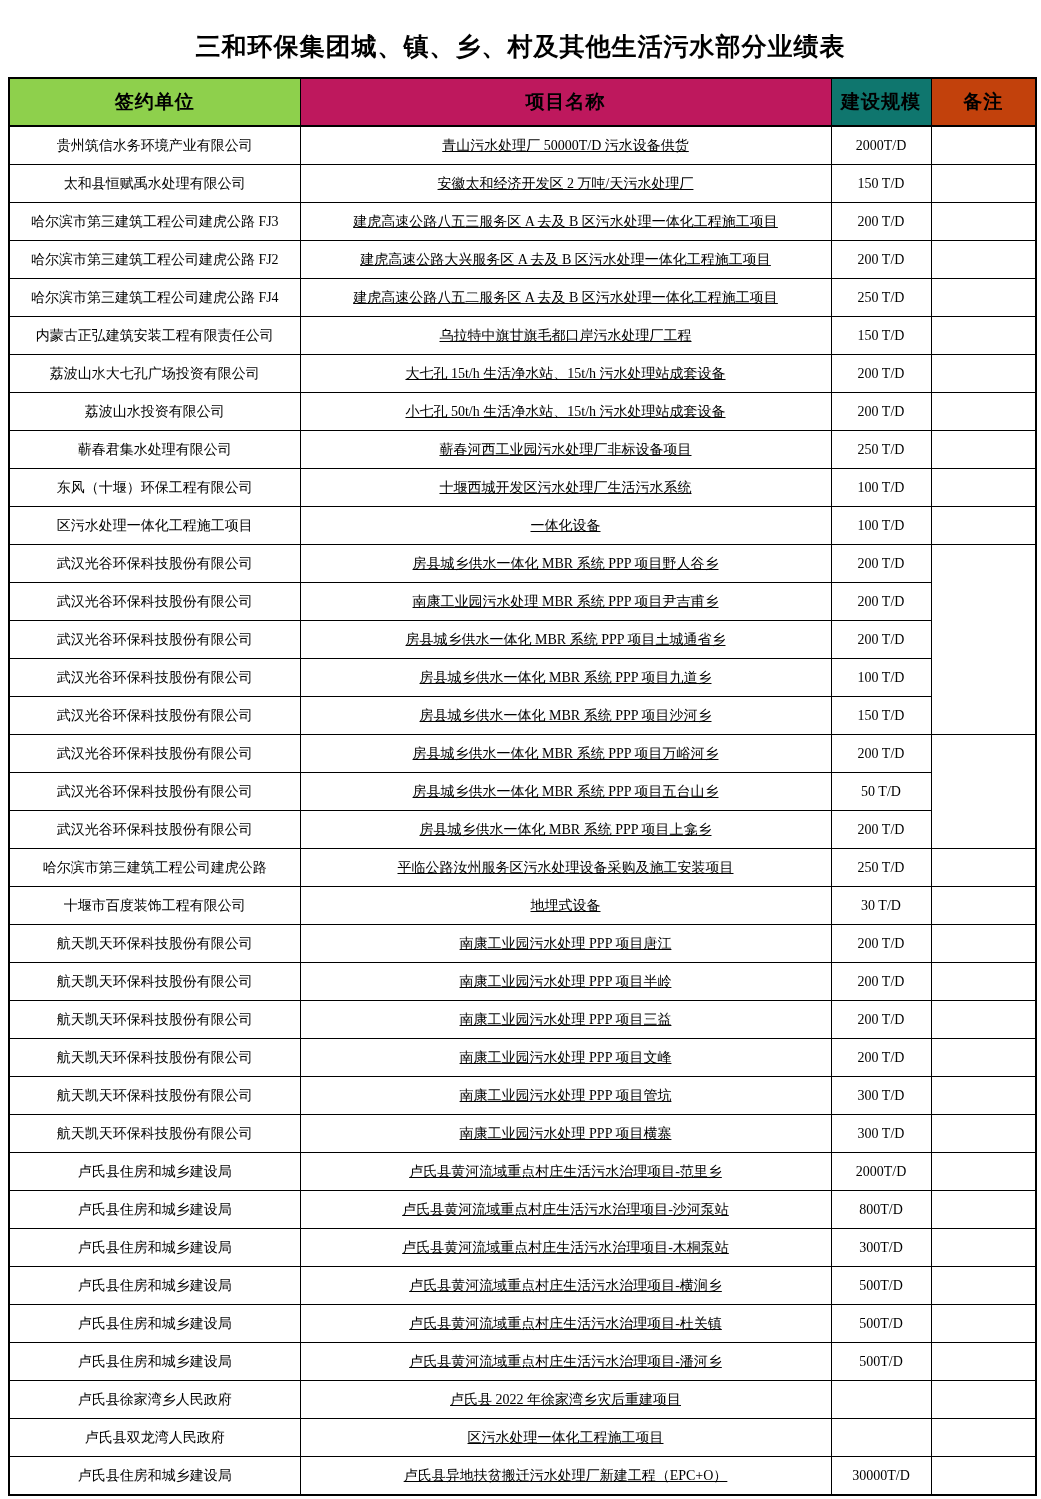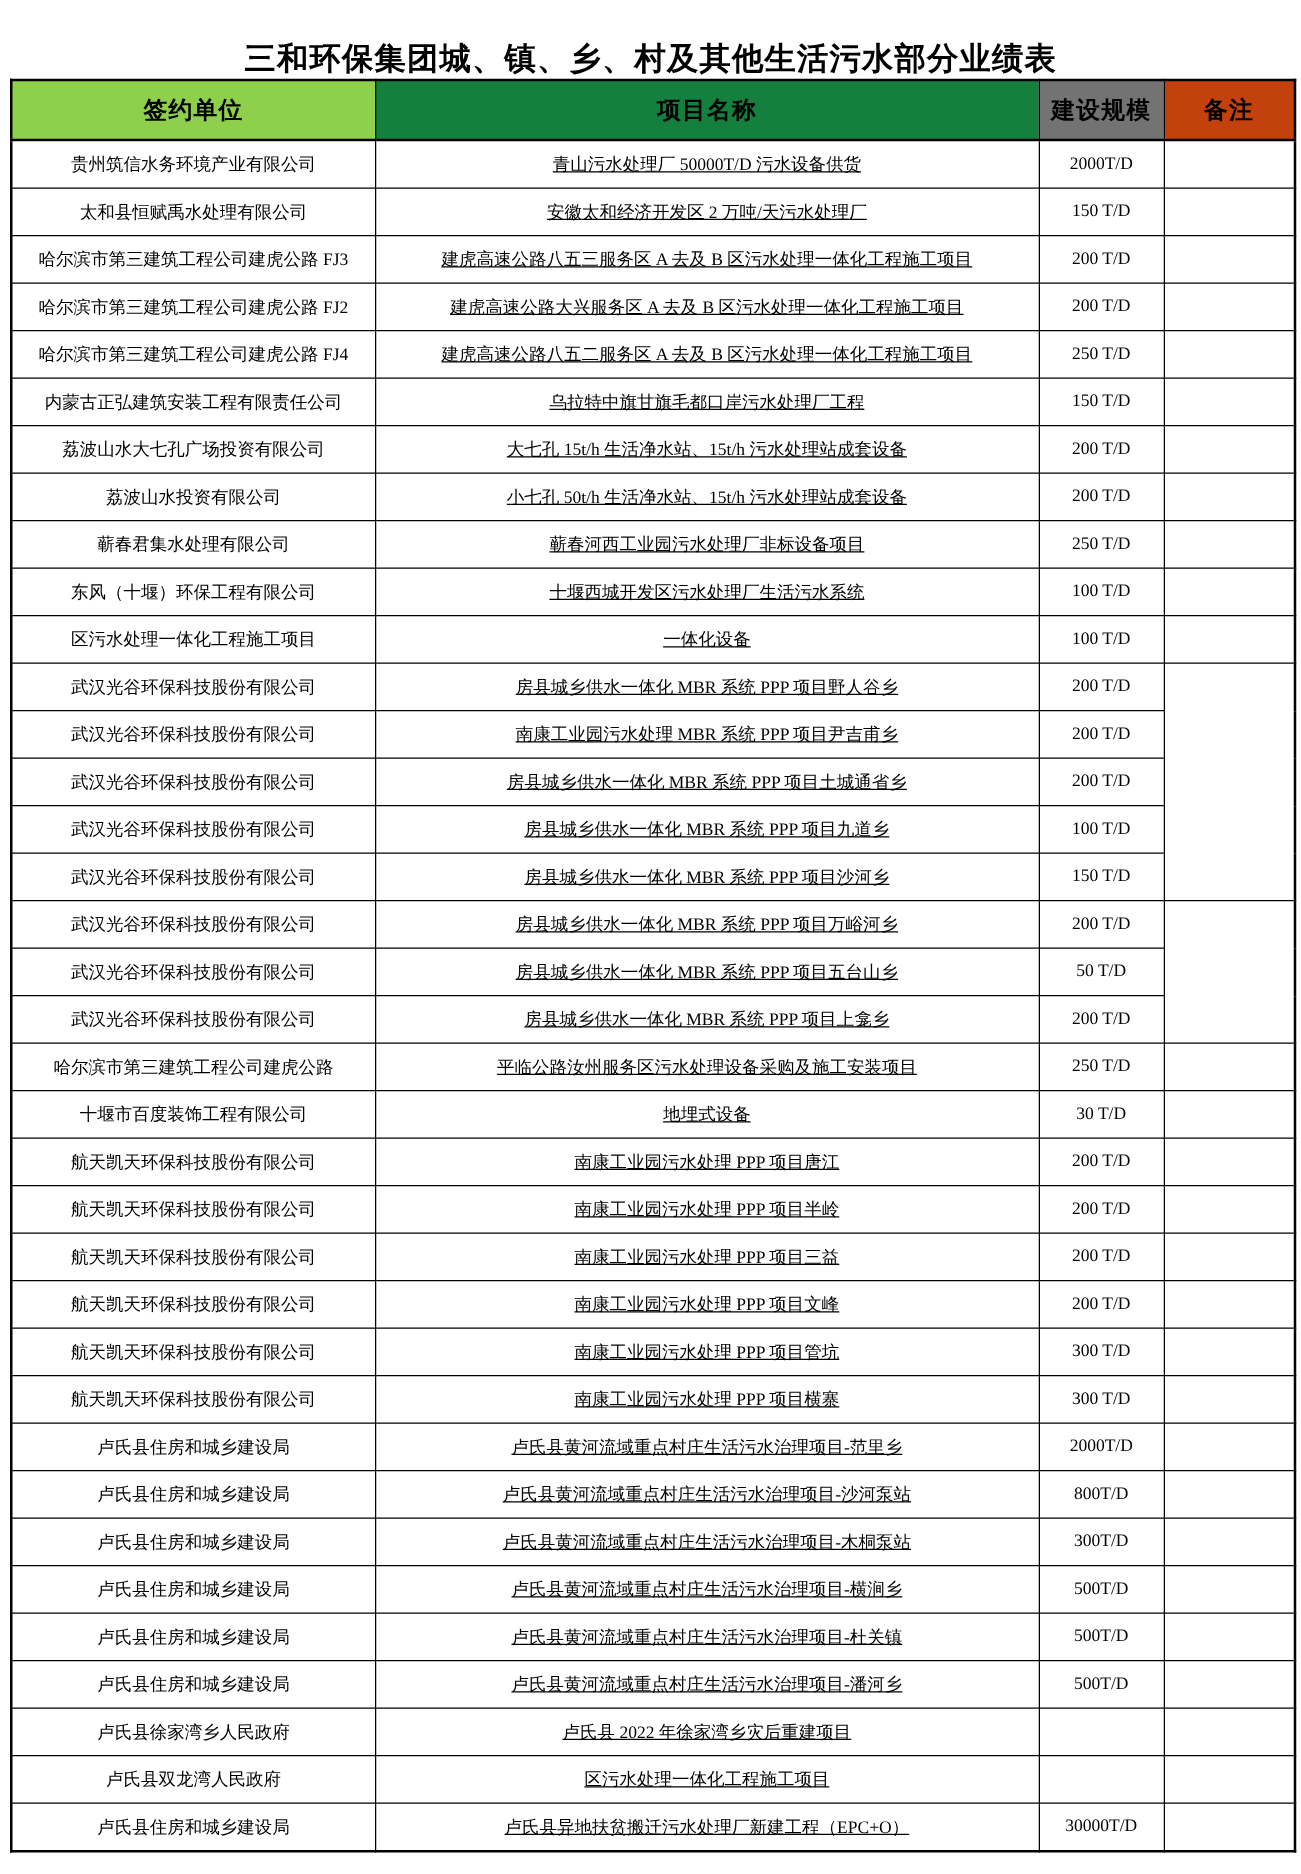--- a/index.html
+++ b/index.html
@@ -12,20 +12,21 @@
     font-family: "Liberation Serif", serif;
   }
   .page {
     width: 1041px;
     height: 1499px;
     overflow: hidden;
   }
   .title {
     margin: 0;
     padding-top: 30px;
+    padding-bottom: 14px;
     text-align: center;
     font-size: 25px;
     font-weight: bold;
     letter-spacing: 1px;
     font-family: "Liberation Sans", sans-serif;
   }
   table.perf {
     border-collapse: collapse;
     table-layout: fixed;
     margin-left: 8px;
@@ -70,22 +71,22 @@
   <table class="perf">
     <colgroup>
       <col class="col-company">
       <col class="col-project">
       <col class="col-scale">
       <col class="col-remark">
     </colgroup>
     <thead>
       <tr>
         <th style="background: rgb(142, 208, 76);">签约单位</th>
-        <th style="background: #15803d;">项目名称</th>
-        <th style="background: #737373; font-family: Liberation Mono, monospace;">建设规模</th>
+        <th style="background: #be185d;">项目名称</th>
+        <th style="background: #0f766e; font-family: Liberation Mono, monospace;">建设规模</th>
         <th style="background: #c2410c;">备注</th>
       </tr>
     </thead>
     <tbody>
         <tr>
           <td class="col-company">贵州筑信水务环境产业有限公司</td>
           <td class="col-project">青山污水处理厂 50000T/D 污水设备供货</td>
           <td class="col-scale large">2000T/D</td>
           <td class="col-remark"></td>
         </tr>

